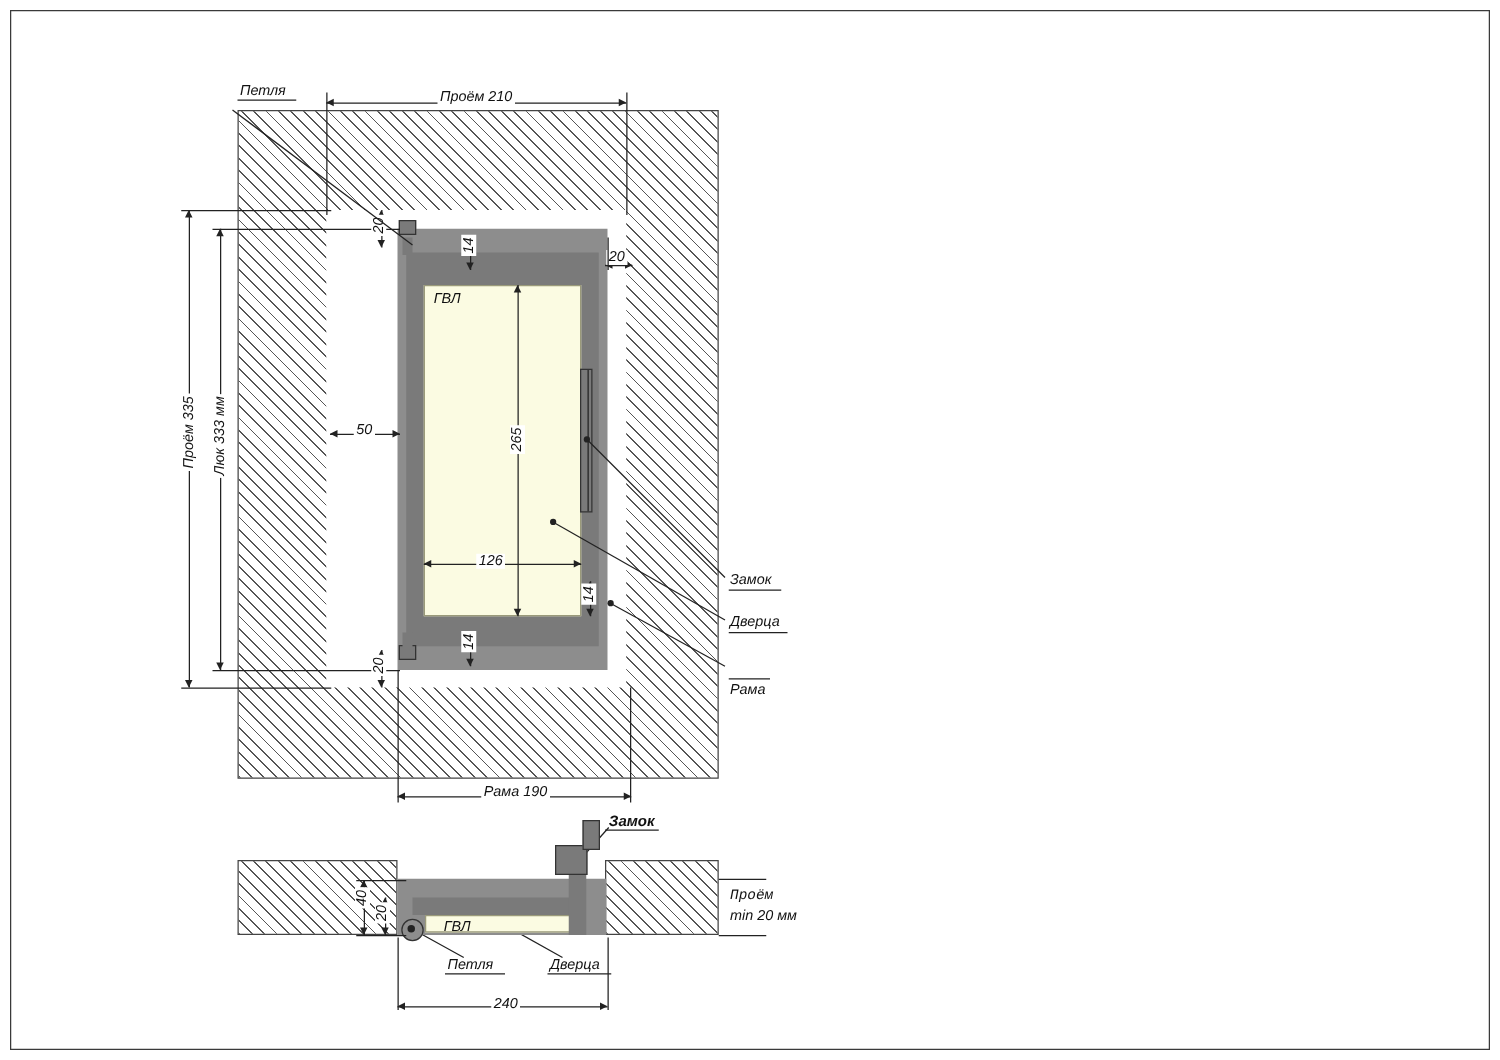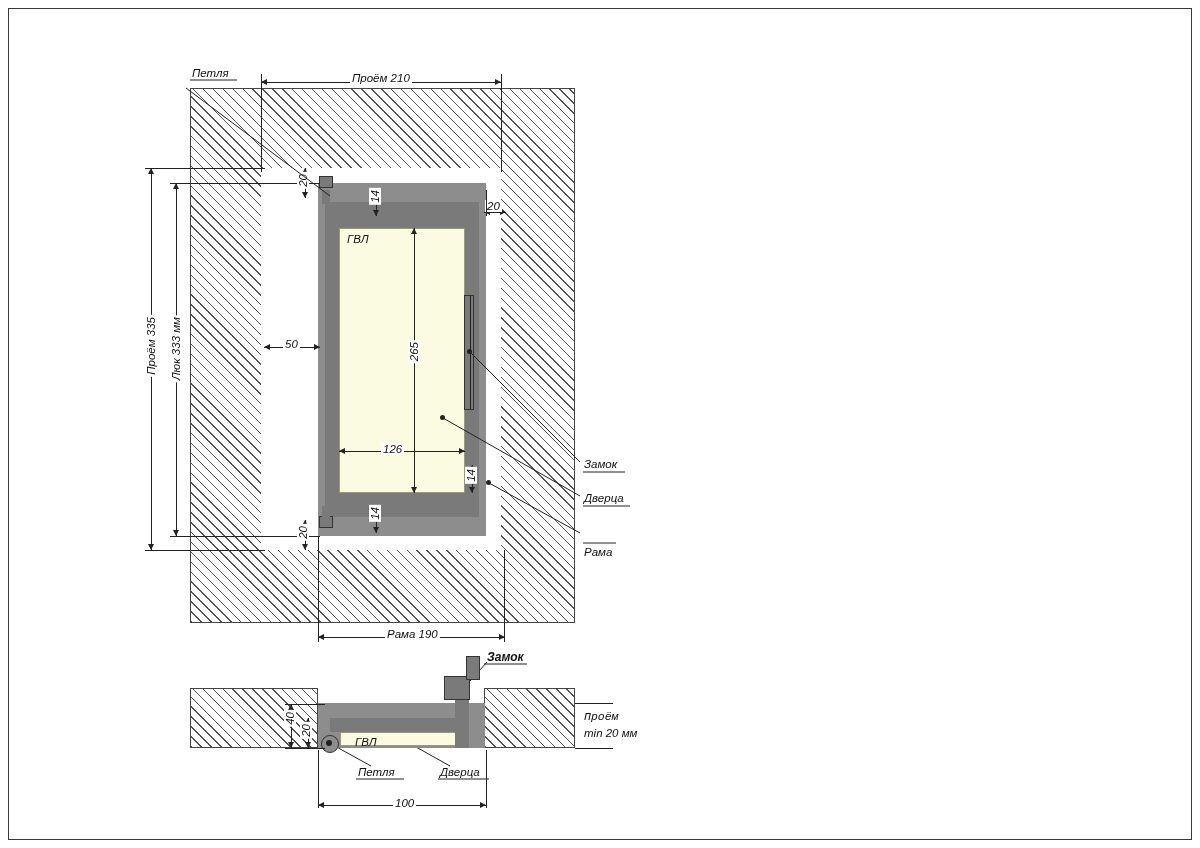--- a/index.html
+++ b/index.html
@@ -195,21 +195,21 @@
   <div class="numv" style="left:300px;top:722px;">20</div>
 
   <div class="line hl" style="left:285px;top:704px;width:40px;"></div>
   <div class="line hl" style="left:285px;top:748px;width:40px;"></div>
 
   <div class="line hl" style="left:318px;top:805px;width:168px;"></div>
   <div class="arrowL" style="left:318px;top:802px;"></div>
   <div class="arrowR" style="left:480px;top:802px;"></div>
   <div class="line vl" style="left:318px;top:750px;height:58px;"></div>
   <div class="line vl" style="left:486px;top:750px;height:58px;"></div>
-  <div class="num" style="left:393px;top:797px;">100</div>
+  <div class="num" style="left:393px;top:797px;">240</div>
 
   <div class="lblb" style="left:487px;top:650px;">Замок</div>
   <div class="lbl" style="left:358px;top:766px;">Петля</div>
   <div class="lbl" style="left:440px;top:766px;">Дверца</div>
 
   <div class="line hl" style="left:575px;top:703px;width:38px;"></div>
   <div class="line hl" style="left:575px;top:748px;width:38px;"></div>
   <div class="lbl" style="left:584px;top:710px;font-family:Liberation Mono, monospace;">Проём</div>
   <div class="lbl" style="left:584px;top:727px;">min 20 мм</div>
 

